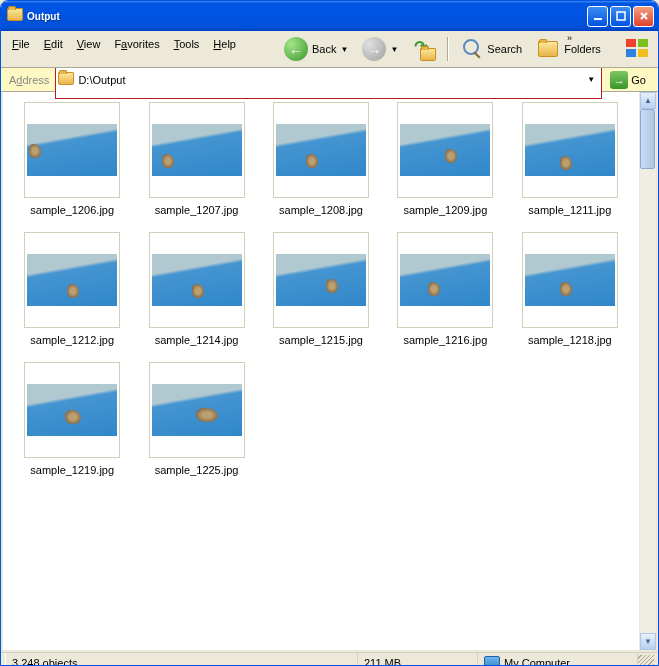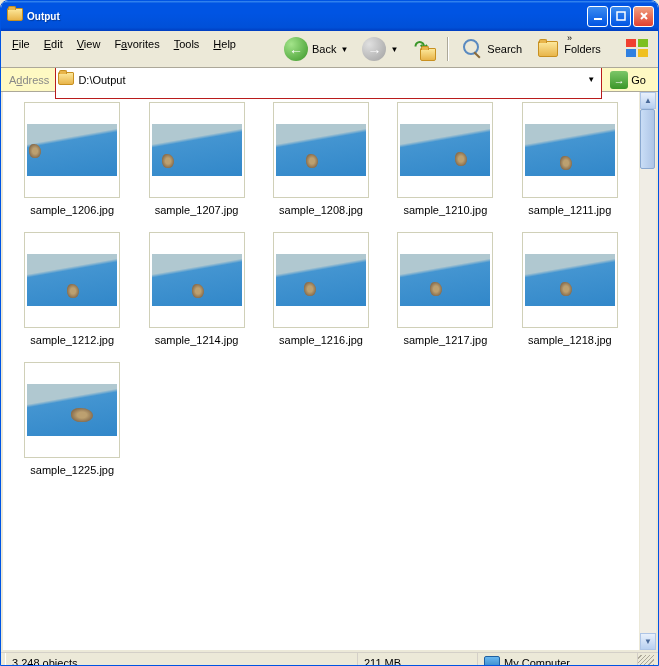--- a/index.html
+++ b/index.html
@@ -191,23 +191,23 @@
           <div class="fname">sample_1207.jpg</div>
         </div>
         <div class="thumb-item">
           <div class="thumb-box">
             <div class="thumb-img p3"></div>
           </div>
           <div class="fname">sample_1208.jpg</div>
         </div>
         <div class="thumb-item">
           <div class="thumb-box">
-            <div class="thumb-img p5"></div>
-          </div>
-          <div class="fname">sample_1210.jpg</div>
+            <div class="thumb-img p4"></div>
+          </div>
+          <div class="fname">sample_1209.jpg</div>
         </div>
         <div class="thumb-item">
           <div class="thumb-box">
             <div class="thumb-img p6"></div>
           </div>
           <div class="fname">sample_1211.jpg</div>
         </div>
         <div class="thumb-item">
           <div class="thumb-box">
             <div class="thumb-img p7"></div>
@@ -215,35 +215,41 @@
           <div class="fname">sample_1212.jpg</div>
         </div>
         <div class="thumb-item">
           <div class="thumb-box">
             <div class="thumb-img p9"></div>
           </div>
           <div class="fname">sample_1214.jpg</div>
         </div>
         <div class="thumb-item">
           <div class="thumb-box">
+            <div class="thumb-img p10"></div>
+          </div>
+          <div class="fname">sample_1215.jpg</div>
+        </div>
+        <div class="thumb-item">
+          <div class="thumb-box">
             <div class="thumb-img p11"></div>
           </div>
           <div class="fname">sample_1216.jpg</div>
         </div>
         <div class="thumb-item">
           <div class="thumb-box">
-            <div class="thumb-img p12"></div>
-          </div>
-          <div class="fname">sample_1217.jpg</div>
-        </div>
-        <div class="thumb-item">
-          <div class="thumb-box">
             <div class="thumb-img p13"></div>
           </div>
           <div class="fname">sample_1218.jpg</div>
+        </div>
+        <div class="thumb-item">
+          <div class="thumb-box">
+            <div class="thumb-img p14"></div>
+          </div>
+          <div class="fname">sample_1219.jpg</div>
         </div>
         <div class="thumb-item">
           <div class="thumb-box">
             <div class="thumb-img p20"></div>
           </div>
           <div class="fname">sample_1225.jpg</div>
         </div>
       </div>
   </div>
   <div class="scrollbar">

